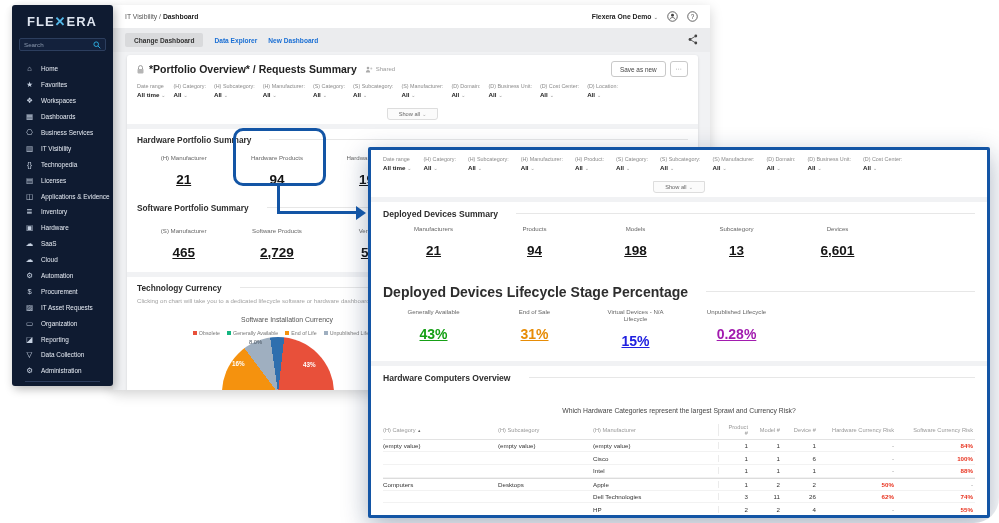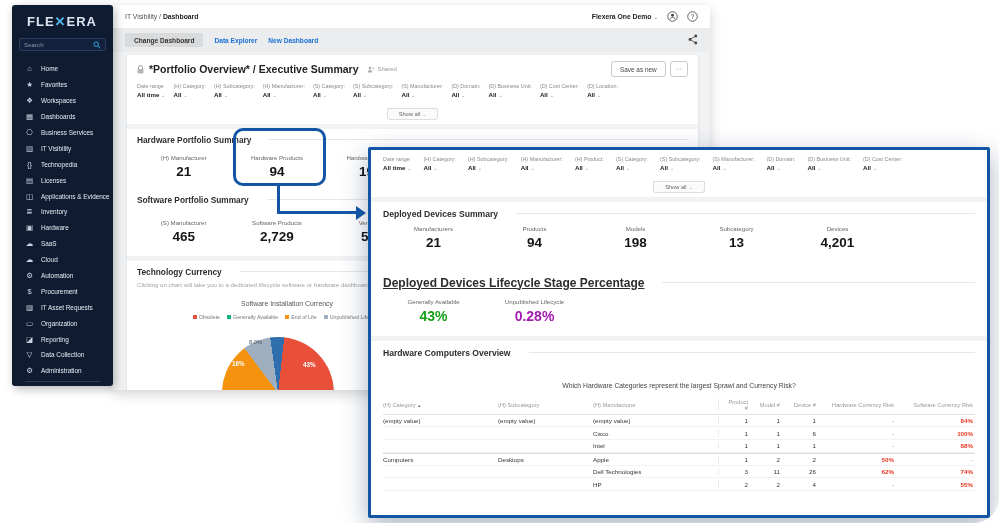--- a/index.html
+++ b/index.html
@@ -59,21 +59,21 @@
   .showall { display:inline-block; border:1px solid #ddd; background:#fbfbfb;
              border-radius:0 0 3px 3px; padding:2px 11px; font-size:5.7px; color:#666; }
   .showall .caret { font-size:5px; color:#999; margin-left:2px; }
   .gray-strip { height:5px; background:#f1f2f4; margin:4px -10px 0 -10px; }
   .section-h { display:flex; align-items:center; gap:18px; margin-top:6px; }
   .section-h b { font-size:8.3px; color:#2d2d2d; white-space:nowrap; }
   .section-h .rule { flex:1; border-top:1px solid #e7e7e7; }
   .stats6 { display:grid; grid-template-columns:repeat(6,1fr); margin-top:9px; width:560px; }
   .stat { text-align:center; }
   .stat .slabel { font-size:6.1px; color:#666; }
-  .stat .svalue { font-size:13.5px; font-weight:bold; color:#151515; margin-top:3px; }
+  .stat .svalue { font-size:13.5px; font-weight:bold; color:#151515; margin-top:11px;text-decoration:underline; }
   .note { font-size:6.1px; color:#a2a2a2; margin-top:4px; }
   .chart-wrap { width:300px; margin-top:12px; }
   .chart-title { text-align:center; font-size:6.9px; color:#555; }
   .legend { display:flex; justify-content:center; gap:7px; margin-top:7px; white-space:nowrap; }
   .legend-item { display:flex; align-items:center; gap:2px; }
   .legend-sq { width:4px; height:4px; }
   .legend-item span { font-size:5.3px; color:#777; }
   .pie { position:absolute; left:109px; top:332px; width:112px; height:112px; border-radius:50%; }
   .pie-label { position:absolute; font-size:6.3px; font-weight:bold; color:#fff; }
   .pie-label.dark { color:#4a5560; font-size:5.8px; font-weight:normal; }
@@ -243,21 +243,21 @@
           </svg>
       </span>
     </div>
     <div class="content">
       <div class="card">
         <div class="card-head">
           <svg width="7" height="9" viewBox="0 0 7 9">
               <path d="M1.5 4V2.6a2 2 0 014 0V4" fill="none" stroke="#999" stroke-width="1"></path>
               <rect x="0.5" y="4" width="6" height="4.4" rx="0.8" fill="#b5b5b5"></rect>
             </svg>
-          <span class="dash-title">*Portfolio Overview* / Executive Summary</span>
+          <span class="dash-title">*Portfolio Overview* / Requests Summary</span>
           <span class="shared">
             <svg width="9" height="7" viewBox="0 0 9 7">
                 <circle cx="3" cy="2.1" r="1.3" fill="#aaa"></circle>
                 <circle cx="6.3" cy="2.5" r="1" fill="#c6c6c6"></circle>
                 <path d="M0.9 6.4c0-1.5 1-2.3 2.1-2.3s2.1.8 2.1 2.3" fill="#aaa"></path>
               </svg>
             <span>Shared</span>
           </span>
           <span class="head-btns">
             <button class="btn">Save as new</button>
@@ -472,32 +472,40 @@
           <div class="stat">
     <div class="slabel">Models</div>
     <div class="svalue">198</div>
   </div>
           <div class="stat">
     <div class="slabel">Subcategory</div>
     <div class="svalue">13</div>
   </div>
           <div class="stat">
     <div class="slabel">Devices</div>
-    <div class="svalue">4,201</div>
+    <div class="svalue">6,601</div>
   </div>
         </div>
 
       <div class="section-h" style="margin-top:26px;">
-          <b style="font-size:12px;text-decoration:underline;">Deployed Devices Lifecycle Stage Percentage</b>
+          <b style="font-size:14px;">Deployed Devices Lifecycle Stage Percentage</b>
           <span class="rule"></span>
         </div>
       <div class="grid5" style="margin-top:8px;">
           <div class="stat">
     <div class="slabel wrap">Generally Available</div>
     <div class="svalue big" style="color: rgb(22, 160, 22);">43%</div>
+  </div>
+          <div class="stat">
+    <div class="slabel wrap">End of Sale</div>
+    <div class="svalue big" style="color: rgb(231, 140, 6);">31%</div>
+  </div>
+          <div class="stat">
+    <div class="slabel wrap">Virtual Devices - N/A Lifecycle</div>
+    <div class="svalue big" style="color: rgb(32, 32, 224);">15%</div>
   </div>
           <div class="stat">
     <div class="slabel wrap">Unpublished Lifecycle</div>
     <div class="svalue big" style="color: #a21caf;">0.28%</div>
   </div>
         </div>
     </div>
     <div class="gray-strip" style="margin:12px 0 0 0;"></div>
     <div class="ov-body">
       <div class="section-h" style="margin-top:7px;">

